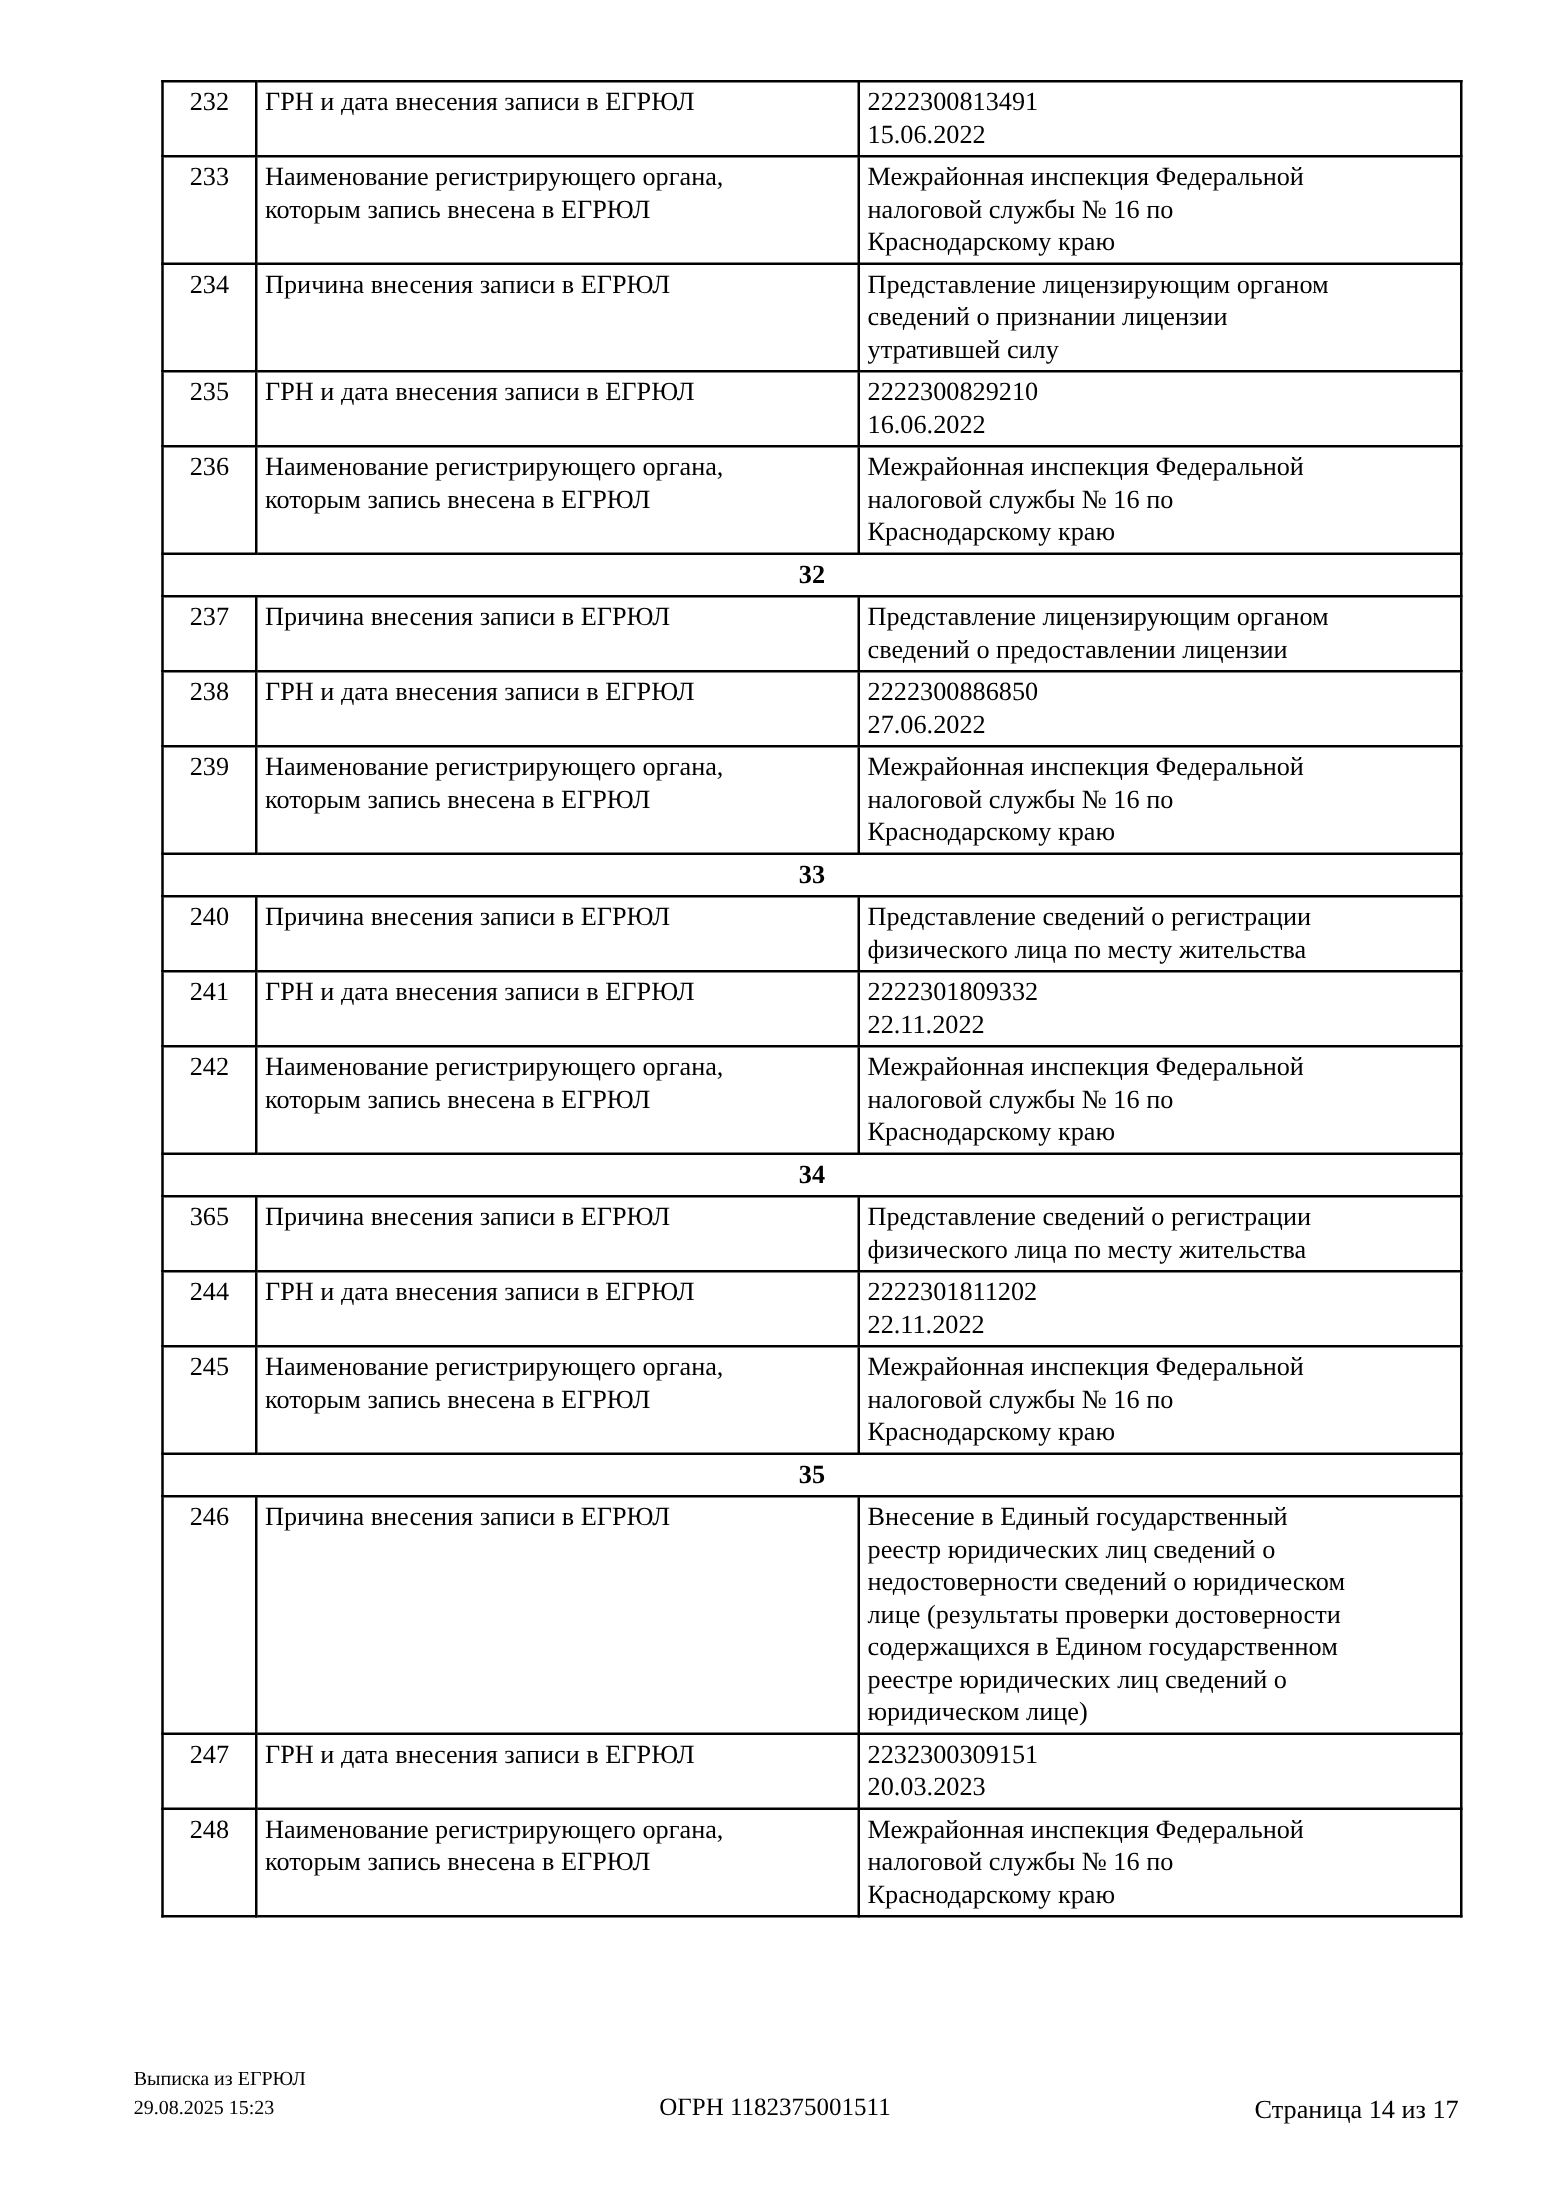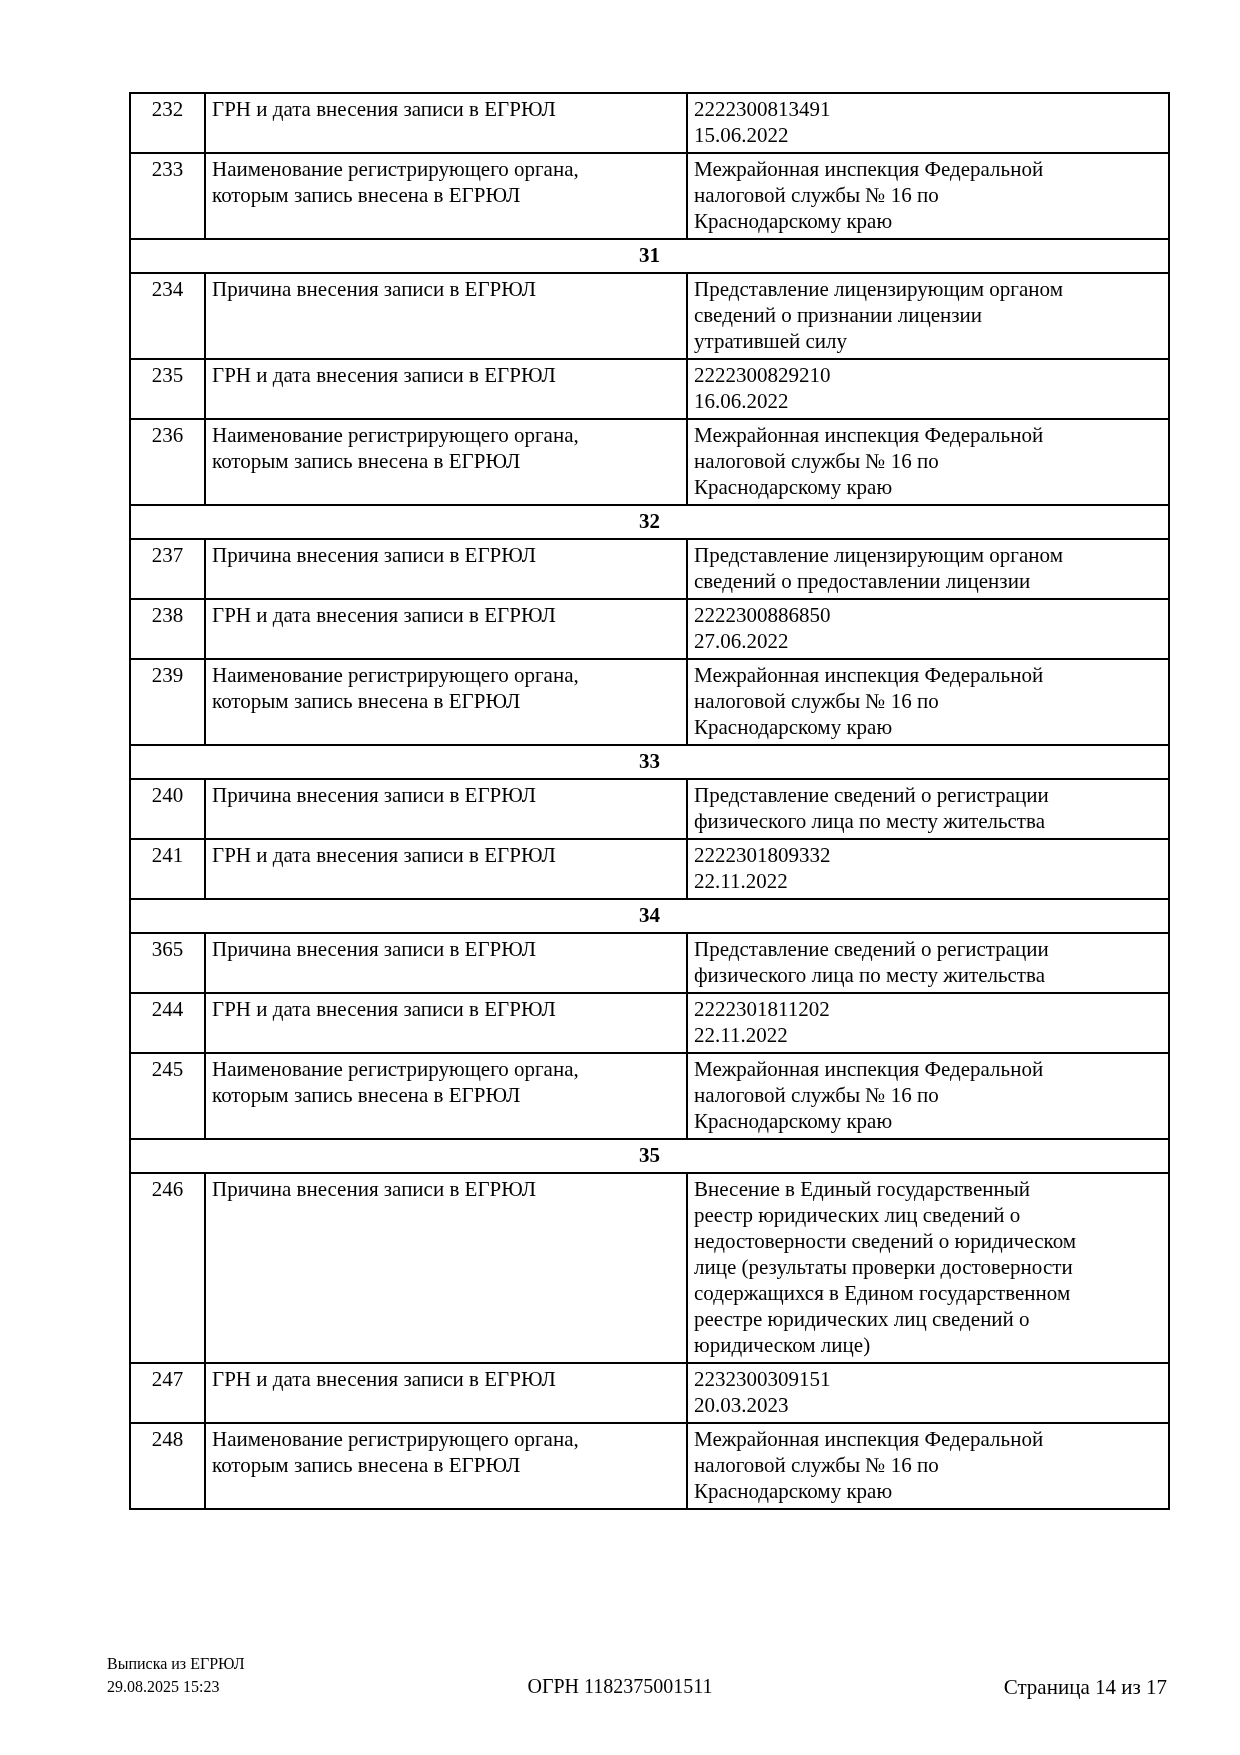--- a/index.html
+++ b/index.html
@@ -8,21 +8,21 @@
     width: 1240px;
     height: 1755px;
     position: relative;
     font-family: "Liberation Serif", "DejaVu Serif", serif;
     color: #000;
     overflow: hidden;
   }
   .table-wrap {
     position: absolute;
     left: 113px;
-    top: 92px;
+    top: 64px;
     padding-left: 16px;
   }
   table.registry {
     border-collapse: collapse;
     width: 1039px;
     table-layout: fixed;
   }
   table.registry td {
     border: 2px solid #000;
     vertical-align: top;
@@ -85,23 +85,20 @@
         </tr>
         <tr>
           <td class="num">233</td>
           <td class="label">Наименование регистрирующего органа,
 которым запись внесена в ЕГРЮЛ</td>
           <td class="value">Межрайонная инспекция Федеральной
 налоговой службы № 16 по
 Краснодарскому краю</td>
         </tr>
         <tr>
-          <td colspan="3" class="section">31</td>
-        </tr>
-        <tr>
           <td class="num">234</td>
           <td class="label">Причина внесения записи в ЕГРЮЛ</td>
           <td class="value">Представление лицензирующим органом
 сведений о признании лицензии
 утратившей силу</td>
         </tr>
         <tr>
           <td class="num">235</td>
           <td class="label">ГРН и дата внесения записи в ЕГРЮЛ</td>
           <td class="value">2222300829210
@@ -145,20 +142,28 @@
           <td class="num">240</td>
           <td class="label">Причина внесения записи в ЕГРЮЛ</td>
           <td class="value">Представление сведений о регистрации
 физического лица по месту жительства</td>
         </tr>
         <tr>
           <td class="num">241</td>
           <td class="label">ГРН и дата внесения записи в ЕГРЮЛ</td>
           <td class="value">2222301809332
 22.11.2022</td>
+        </tr>
+        <tr>
+          <td class="num">242</td>
+          <td class="label">Наименование регистрирующего органа,
+которым запись внесена в ЕГРЮЛ</td>
+          <td class="value">Межрайонная инспекция Федеральной
+налоговой службы № 16 по
+Краснодарскому краю</td>
         </tr>
         <tr>
           <td colspan="3" class="section">34</td>
         </tr>
         <tr>
           <td class="num">365</td>
           <td class="label">Причина внесения записи в ЕГРЮЛ</td>
           <td class="value">Представление сведений о регистрации
 физического лица по месту жительства</td>
         </tr>

